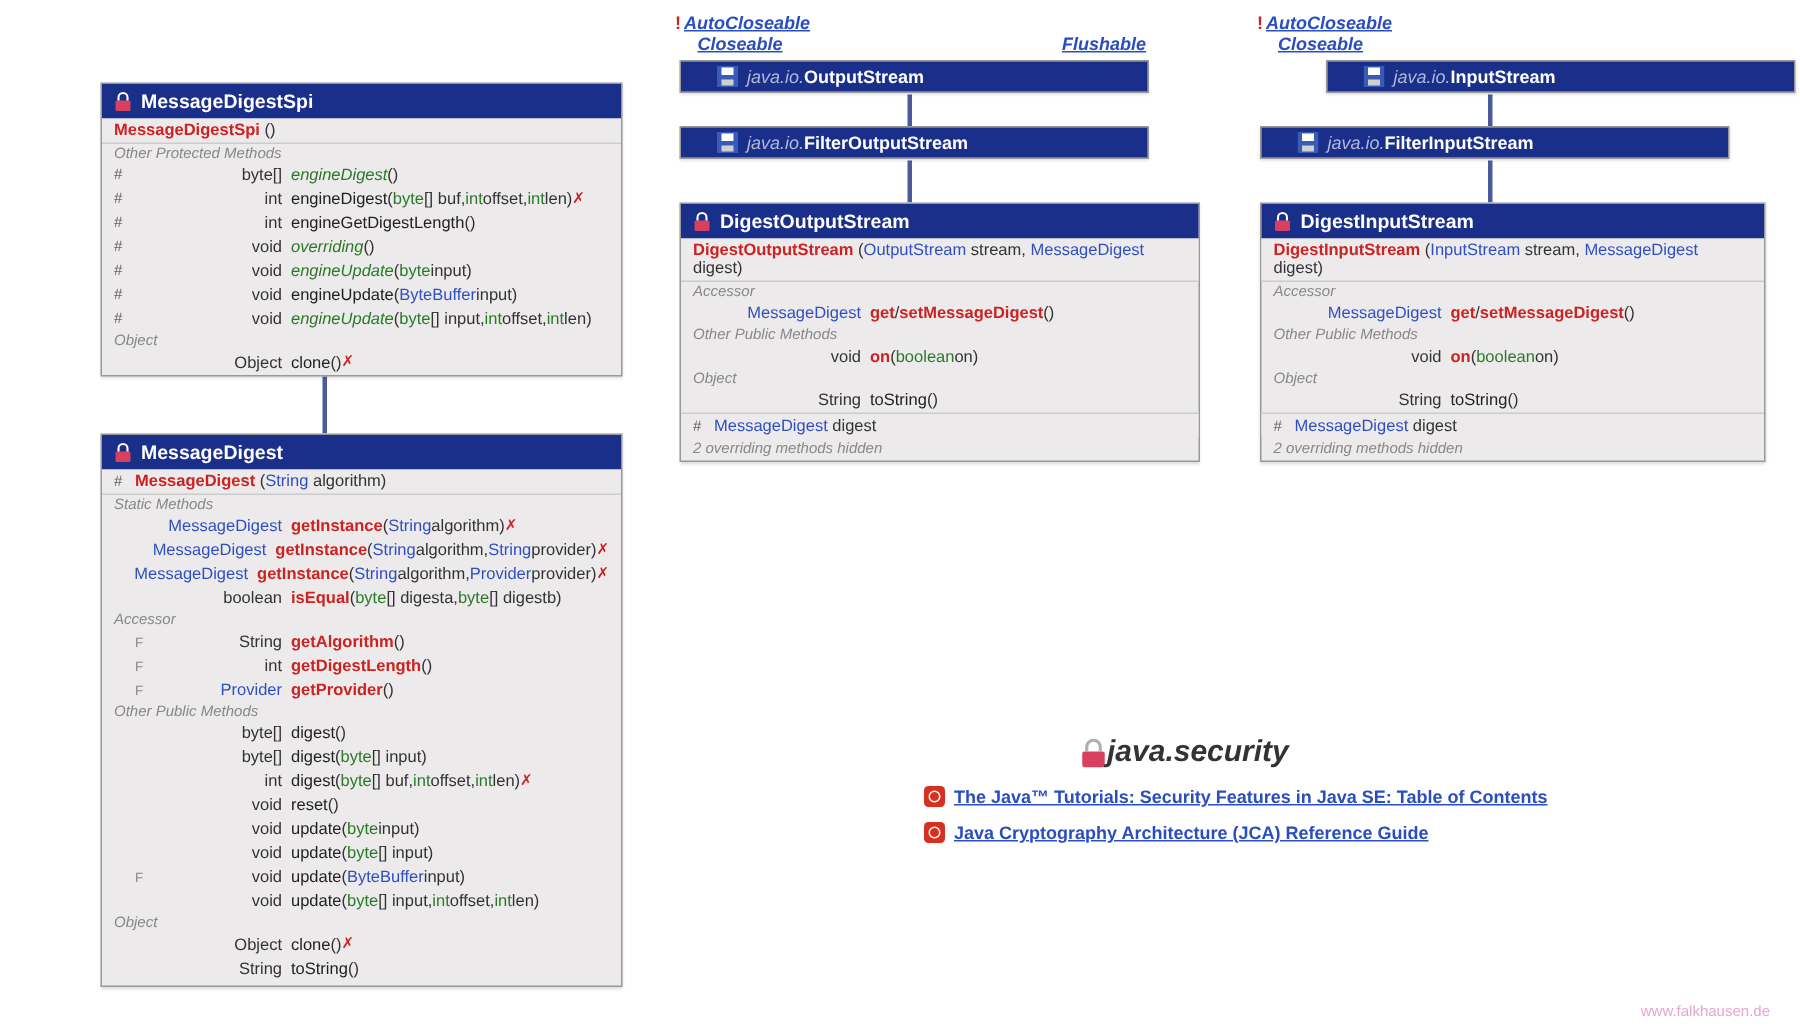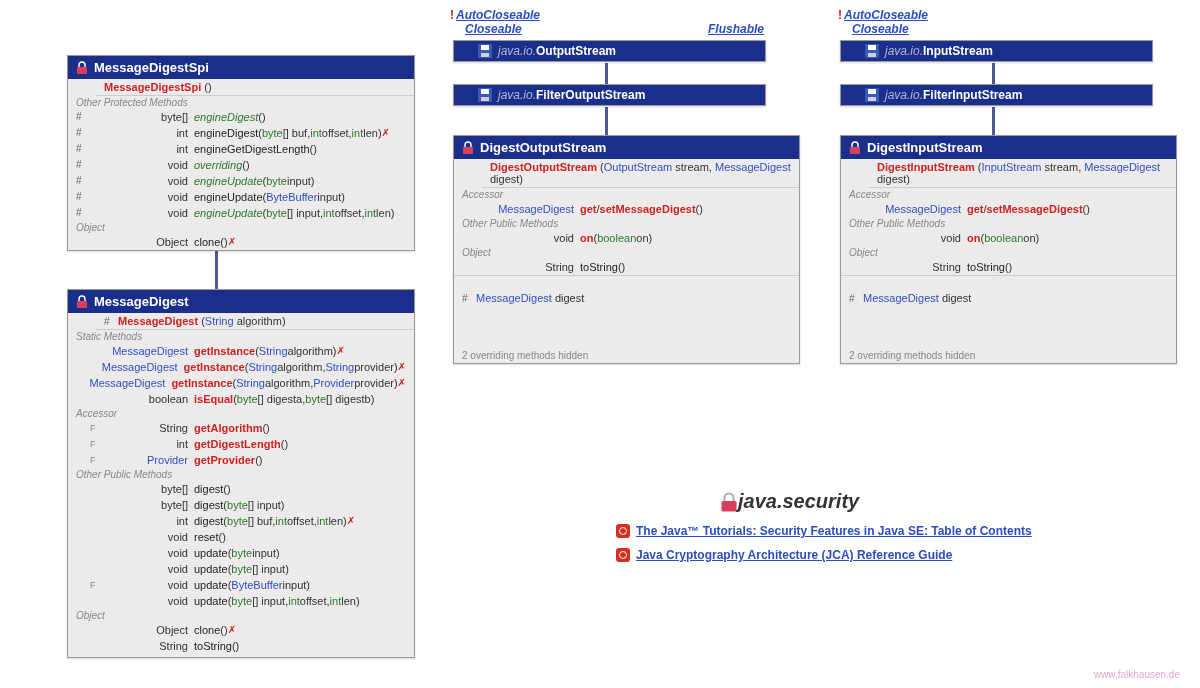--- a/index.html
+++ b/index.html
@@ -3,34 +3,34 @@
 <meta charset="utf-8">
 <style>
 body { margin:0; font-family: Tahoma, Arial, sans-serif; font-size:11px; background:#fff; color:#333; width:1200px; height:688px; position:relative; }
 .class-box { position:absolute; background:#eceaea; border:1px solid #999; box-shadow:0 1px 2px rgba(0,0,0,0.15); }
 .class-title { background:#1a2f8a; color:#fff; font-weight:bold; padding:4px 8px; font-size:13px; display:flex; align-items:center; gap:6px; }
 .stream-title { background:#1a2f8a; color:#fff; padding:3px 24px; font-size:12px; display:flex; align-items:center; gap:6px; }
 .lock-icon { width:12px; height:14px; display:inline-block; }
 .lock-icon svg { display:block; }
 .disk-icon { width:14px; height:14px; display:inline-block; }
 .disk-icon svg { display:block; }
-.constructor { padding:2px 8px; background:#eceaea; border-bottom:1px solid #ccc;margin-left:28px; }
+.constructor { padding:2px 8px; background:#eceaea; border-bottom:1px solid #ccc; }
 .section-label { font-style:italic; color:#888; padding:1px 8px; font-size:10px; }
 .member-row { padding:0 8px; line-height:16px; white-space:nowrap; display:flex; }
 .mod { display:inline-block; width:14px; text-align:left; color:#666; font-size:10px; }
 .flag { display:inline-block; width:10px; color:#888; font-size:9px; }
 .rtype { display:inline-block; min-width:88px; text-align:right; padding-right:6px; }
 .mname-normal { color:#222; }
 .mname-red { color:#c22; font-weight:bold; }
 .mname-green { color:#2a7a2a; font-style:italic; }
 .param-type { color:#3050c0; }
 .param-kw { color:#2a7a2a; }
 .throws-mark { color:#c22; font-size:10px; }
-.field-row { padding:16px 8px; background:#eceaea; border-top:1px solid #ccc; }
-.hidden-note { color:#888; padding:2px 8px; font-size:10px;margin-top:28px; }
+.field-row { padding:2px 8px; background:#eceaea; border-top:1px solid #ccc; }
+.hidden-note { font-style:italic; color:#888; padding:2px 8px; font-size:10px; }
 .iface-label { position:absolute; font-style:italic; font-weight:bold; color:#2a4dc0; font-size:12px; text-align:right; }
 .iface-warn { color:#c22; font-weight:bold; font-style:normal; margin-right:2px; }
 .connector { position:absolute; background:#4a5a9a; }
 .pkg-title { position:absolute; font-weight:bold; font-size:20px; font-style:italic; color:#333; display:flex; align-items:center; gap:0; }
 .ref-link { position:absolute; display:flex; align-items:center; gap:6px; }
 .ref-bullet { width:14px; height:14px; background:#d83020; border-radius:3px; position:relative; }
 .ref-bullet::after { content:""; position:absolute; left:3px; top:4px; width:8px; height:6px; border:2px solid #fff; border-top:none; border-right:none; border-radius:0 0 0 4px; transform:rotate(-10deg); display:none; }
 .ref-bullet-inner { position:absolute; left:3px; top:3px; width:8px; height:8px; border:1.5px solid #fff; border-radius:4px; box-sizing:border-box; }
 .ref-text { color:#2a4dc0; text-decoration:underline; font-weight:bold; font-size:12px; }
 .credit { position:absolute; right:20px; bottom:8px; color:#e5a7d0; font-size:10px; }
@@ -377,21 +377,21 @@
       <span class="mod"></span>
       <span class="flag"></span>
       <span class="rtype">String</span>
       <span class="mname-normal">toString</span>
       <span> ()</span>
     </div>
   <div class="field-row"><span class="mod">#</span><span class="param-type">MessageDigest</span><span> digest</span></div>
   <div class="hidden-note">2 overriding methods hidden</div>
 </div>
 
-<div class="class-box" style="left:840px; top:40px; width:311px;">
+<div class="class-box" style="left:884px; top:40px; width:311px;">
   <div class="stream-title">
     <span class="disk-icon">
         <svg viewBox="0 0 14 14">
           <rect x="0" y="0" width="14" height="14" fill="#3a5ab8"></rect>
           <rect x="3" y="1" width="8" height="5" fill="#fff"></rect>
           <rect x="3" y="9" width="8" height="4" fill="#d0d0d0"></rect>
         </svg>
       </span>
     <span><span class="prefix-dim">java.io.</span><b>InputStream</b></span>
   </div>

